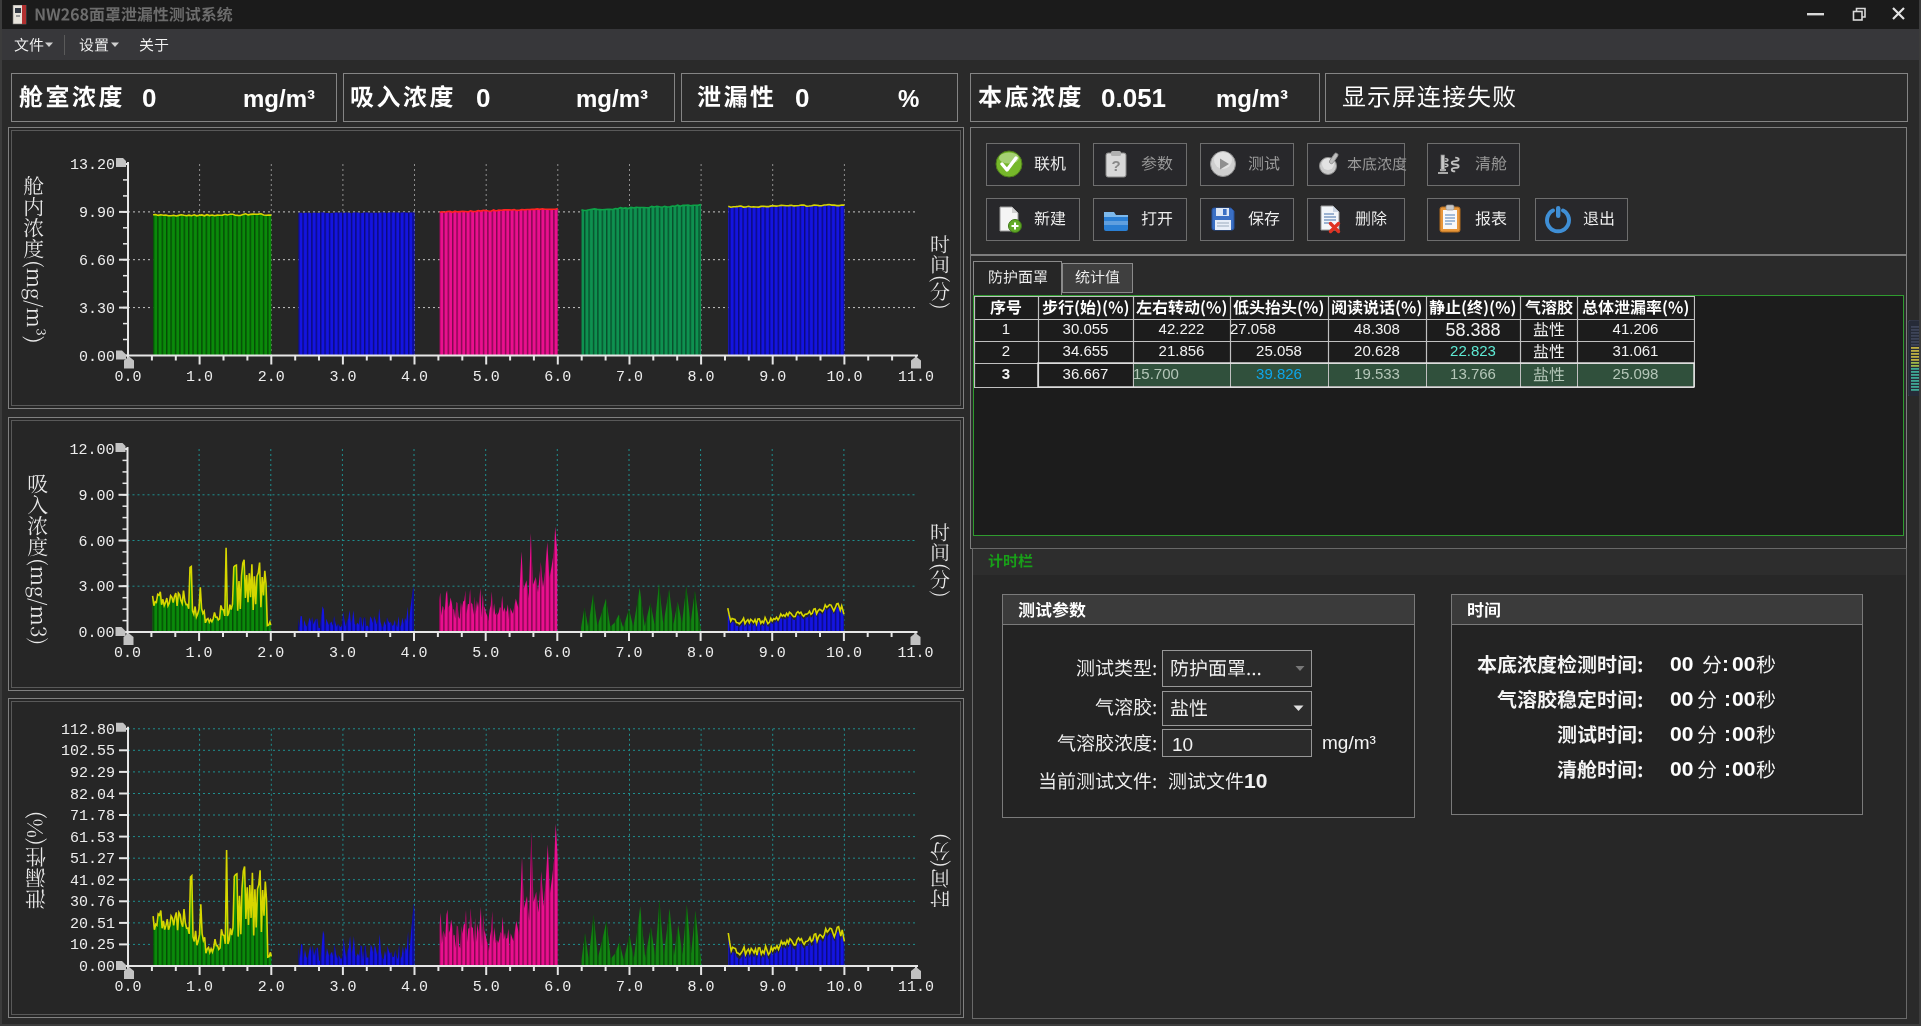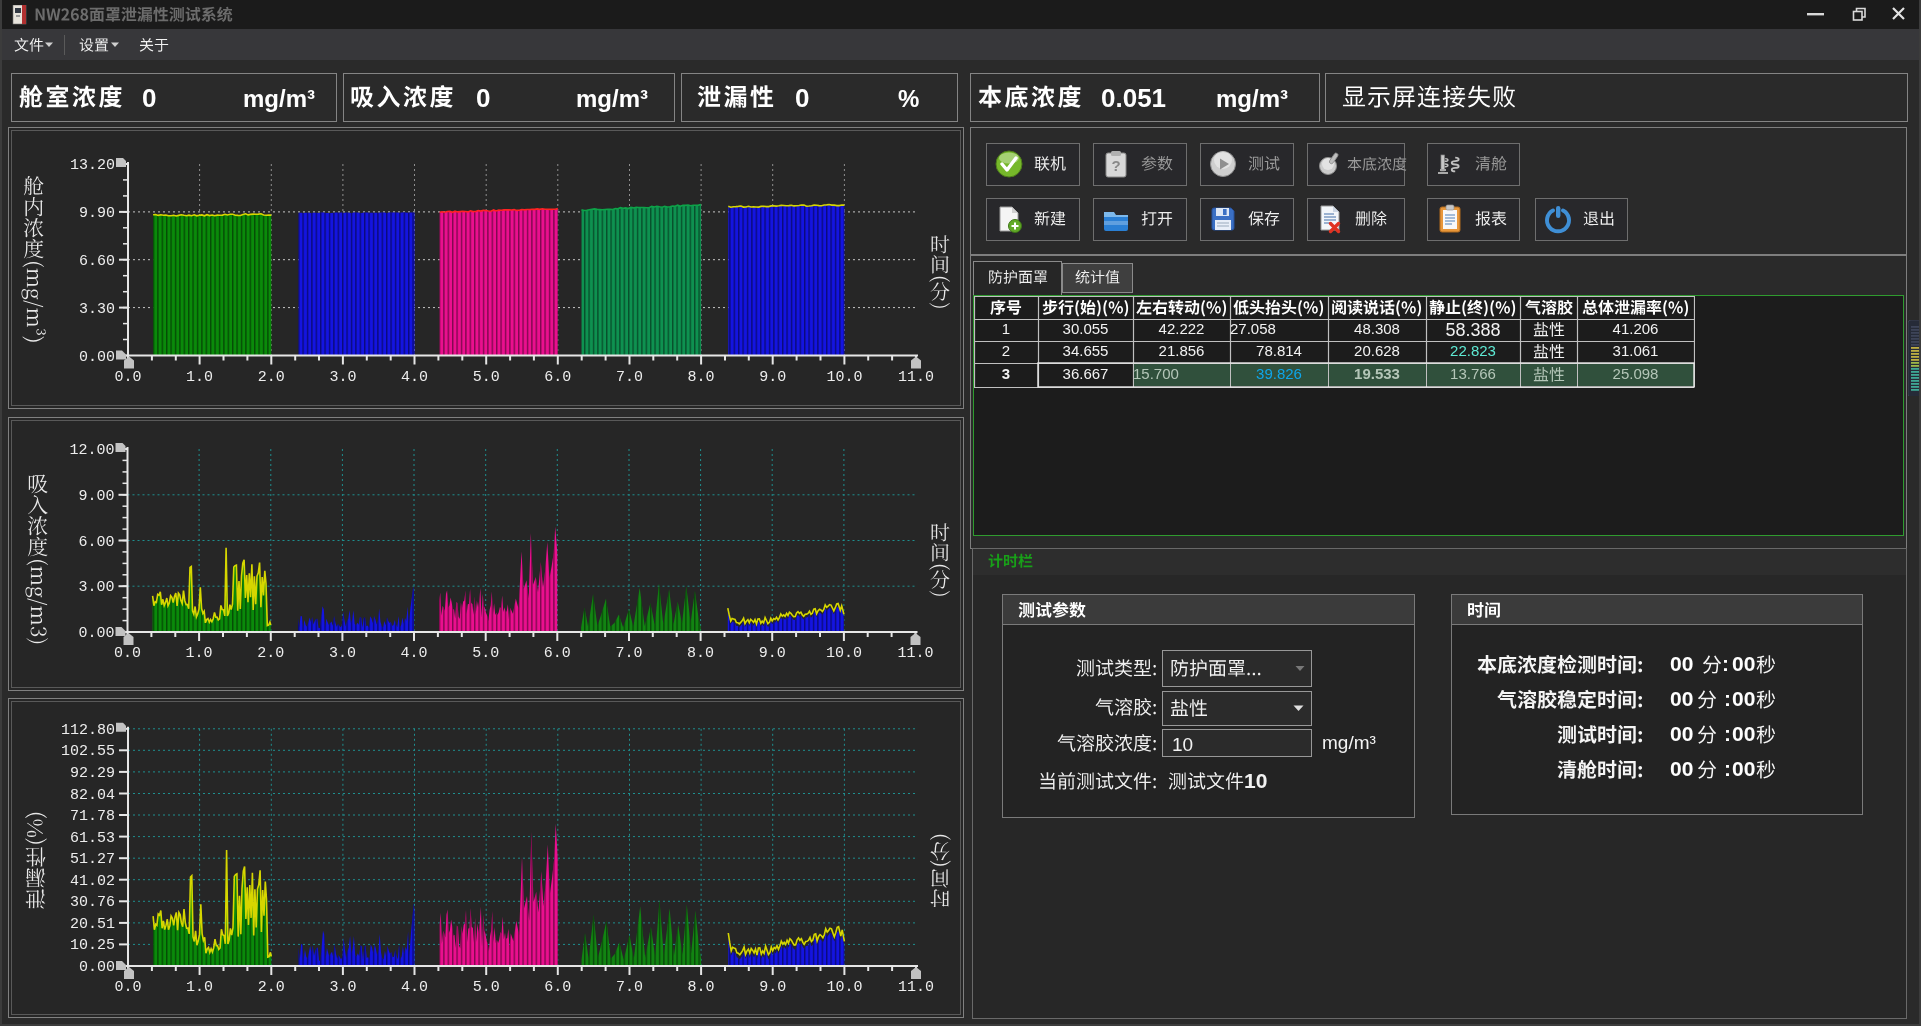--- a/index.html
+++ b/index.html
@@ -842,35 +842,35 @@
 <svg style="position:absolute;left:1532.5px;top:321.1px;" width="32.0" height="17.9" viewBox="0 -225.0 500.0 280.0">
     <g fill="#f2f2f2">
       <use href="#g114" x="0"></use>
       <use href="#g115" x="250"></use>
     </g>
   </svg>
 <div class="abs" style="left:1577px;top:320px;width:117px;text-align:center;font-size:15px;color:#f2f2f2;font-weight:normal">41.206</div>
 <div class="abs" style="left:974px;top:342px;width:64px;text-align:center;font-size:15px;color:#f2f2f2;font-weight:normal">2</div>
 <div class="abs" style="left:1038px;top:342px;width:95px;text-align:center;font-size:15px;color:#f2f2f2;font-weight:normal">34.655</div>
 <div class="abs" style="left:1133px;top:342px;width:97px;text-align:center;font-size:15px;color:#f2f2f2;font-weight:normal">21.856</div>
-<div class="abs" style="left:1230px;top:342px;width:98px;text-align:center;font-size:15px;color:#f2f2f2;font-weight:normal">78.814</div>
+<div class="abs" style="left:1230px;top:342px;width:98px;text-align:center;font-size:15px;color:#f2f2f2;font-weight:normal">25.058</div>
 <div class="abs" style="left:1328px;top:342px;width:98px;text-align:center;font-size:15px;color:#f2f2f2;font-weight:normal">20.628</div>
 <div class="abs" style="left:1426px;top:342px;width:94px;text-align:center;font-size:15px;color:#5eead4;font-weight:normal">22.823</div>
 <svg style="position:absolute;left:1532.5px;top:343.1px;" width="32.0" height="17.9" viewBox="0 -225.0 500.0 280.0">
     <g fill="#f2f2f2">
       <use href="#g114" x="0"></use>
       <use href="#g115" x="250"></use>
     </g>
   </svg>
 <div class="abs" style="left:1577px;top:342px;width:117px;text-align:center;font-size:15px;color:#f2f2f2;font-weight:normal">31.061</div>
 <div class="abs" style="left:974px;top:365px;width:64px;text-align:center;font-size:15px;color:#f2f2f2;font-weight:bold">3</div>
 <div class="abs" style="left:1038px;top:365px;width:95px;text-align:center;font-size:15px;color:#f2f2f2;font-weight:normal">36.667</div>
 <div class="abs" style="left:1133px;top:365px;width:97px;font-size:15px;color:#b4c6b8;font-weight:normal">15.700</div>
 <div class="abs" style="left:1230px;top:365px;width:98px;text-align:center;font-size:15px;color:#0ea5e9;font-weight:normal">39.826</div>
-<div class="abs" style="left:1328px;top:365px;width:98px;text-align:center;font-size:15px;color:#b4c6b8;font-weight:bold">19.533</div>
+<div class="abs" style="left:1328px;top:365px;width:98px;text-align:center;font-size:15px;color:#b4c6b8;font-weight:normal">19.533</div>
 <div class="abs" style="left:1426px;top:365px;width:94px;text-align:center;font-size:15px;color:#b4c6b8;font-weight:normal">13.766</div>
 <svg style="position:absolute;left:1532.5px;top:366.1px;" width="32.0" height="17.9" viewBox="0 -225.0 500.0 280.0">
     <g fill="#b4c6b8">
       <use href="#g114" x="0"></use>
       <use href="#g115" x="250"></use>
     </g>
   </svg>
 <div class="abs" style="left:1577px;top:365px;width:117px;text-align:center;font-size:15px;color:#b4c6b8;font-weight:normal">25.098</div>
 <svg class="abs" style="left:1908px;top:320px" width="14" height="76">
     <rect x="0" y="0" width="14" height="77" rx="3" fill="#262b38" stroke="#3a4050"></rect>

